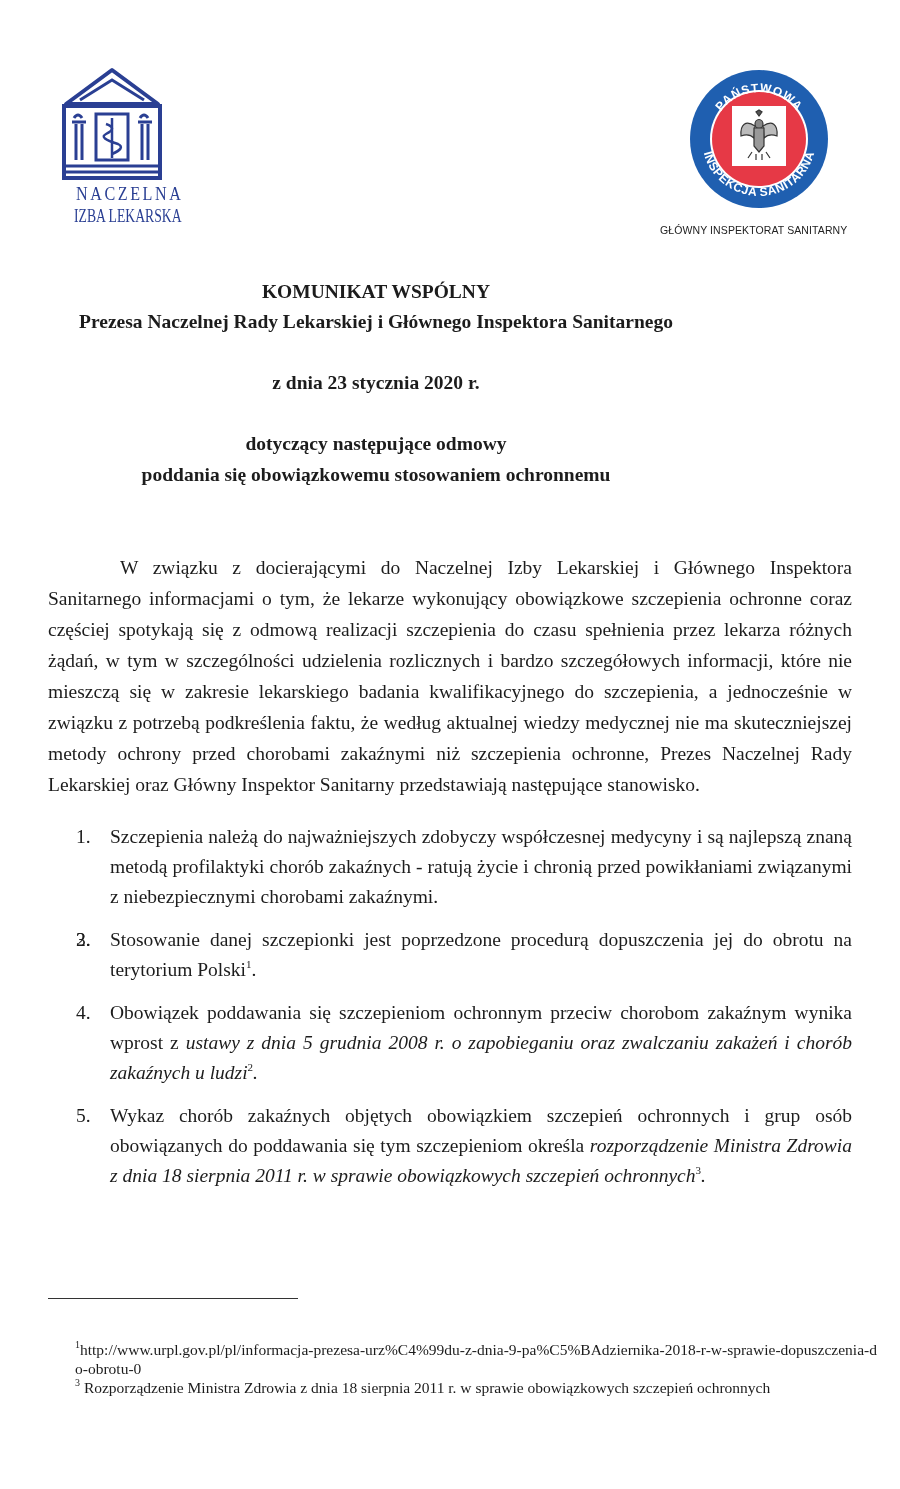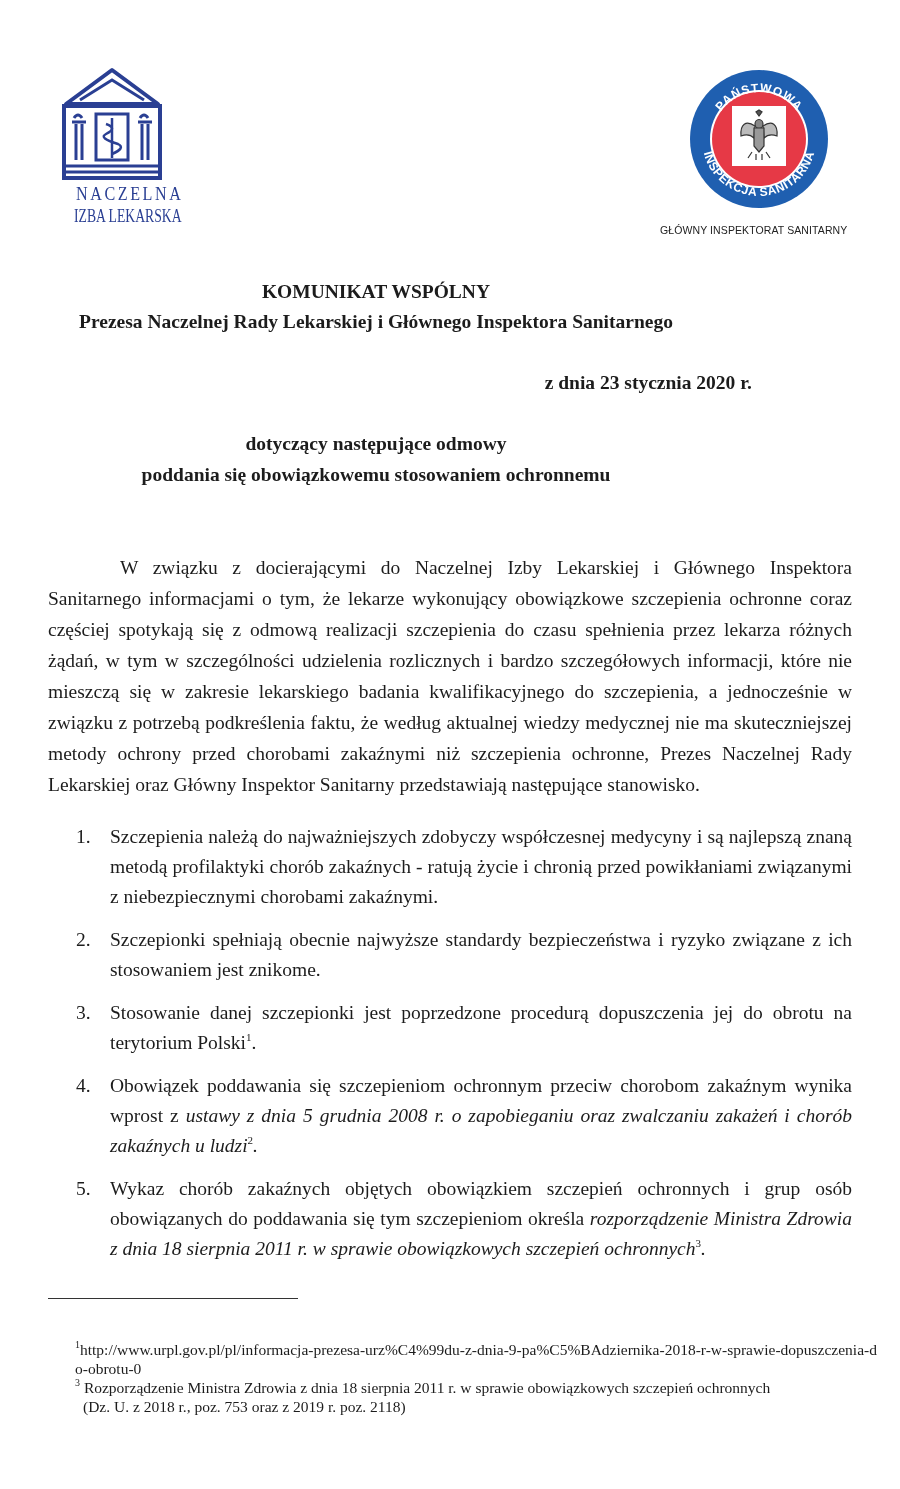--- a/index.html
+++ b/index.html
@@ -15,21 +15,21 @@
                font-size: 19px; color: #2a3f93; letter-spacing: 0px; transform: scaleX(0.72); transform-origin: left; }
 
   .logo-gis { position: absolute; left: 688px; top: 68px; width: 142px; height: 142px; }
   .gis-caption { position: absolute; left: 660px; top: 224px; font-family: "Liberation Sans", sans-serif;
                  font-weight: normal; font-size: 10.5px; color: #222; letter-spacing: 0.1px; }
 
   
   .h { position: absolute; left: 0; width: 752px; text-align: center; font-weight: bold; font-size: 19.5px; }
   .h1 { top: 281px; }
   .h2 { top: 311px; }
-  .h3 { top: 372px; text-align: right; }
+  .h3 { top: 372px; }
   .h4 { top: 433px; }
   .h5 { top: 464px; }
 
   
   .para { position: absolute; left: 48px; width: 804px; top: 552px; font-size: 19.5px; line-height: 31px;
           text-align: justify; text-indent: 72px; }
 
   
   .list { position: absolute; left: 76px; top: 822px; width: 776px; font-size: 19.5px; }
   .item { position: relative; padding-left: 34px; line-height: 30px; text-align: justify; margin-bottom: 13px; }
@@ -102,21 +102,20 @@
 
 <div class="para">W związku z docierającymi do Naczelnej Izby Lekarskiej i Głównego Inspektora Sanitarnego informacjami o tym, że lekarze wykonujący obowiązkowe szczepienia ochronne coraz częściej spotykają się z odmową realizacji szczepienia do czasu spełnienia przez lekarza różnych żądań, w tym w szczególności udzielenia rozlicznych i bardzo szczegółowych informacji, które nie mieszczą się w zakresie lekarskiego badania kwalifikacyjnego do szczepienia, a jednocześnie w związku z potrzebą podkreślenia faktu, że według aktualnej wiedzy medycznej nie ma skuteczniejszej metody ochrony przed chorobami zakaźnymi niż szczepienia ochronne, Prezes Naczelnej Rady Lekarskiej oraz Główny Inspektor Sanitarny przedstawiają następujące stanowisko.</div>
 
 <div class="list">
   <div class="item">
     <span class="num">1.</span>
     <span>Szczepienia należą do najważniejszych zdobyczy współczesnej medycyny i są najlepszą znaną metodą profilaktyki chorób zakaźnych - ratują życie i chronią przed powikłaniami związanymi z niebezpiecznymi chorobami zakaźnymi.</span>
   </div>
   <div class="item">
     <span class="num">2.</span>
-    <span>Szczepionki spełniają obecnie najwyższe standardy bezpieczeństwa i ryzyko związane z ich stosowaniem jest znikome.</span>
   </div>
   <div class="item">
     <span class="num">3.</span>
     <span>Stosowanie danej szczepionki jest poprzedzone procedurą dopuszczenia jej do obrotu na terytorium Polski</span><sup>1</sup><span>.</span>
   </div>
   <div class="item">
     <span class="num">4.</span>
     <span>Obowiązek poddawania się szczepieniom ochronnym przeciw chorobom zakaźnym wynika wprost z </span><i>ustawy z dnia 5 grudnia 2008 r. o zapobieganiu oraz zwalczaniu zakażeń i chorób zakaźnych u ludzi</i><sup>2</sup><i>.</i>
   </div>
   <div class="item">
@@ -125,15 +124,14 @@
   </div>
 </div>
 
 <div class="fn-rule"></div>
 <div class="footnotes">
   <div class="fn">
     <sup>1</sup><span style="word-break: break-all;">http://www.urpl.gov.pl/pl/informacja-prezesa-urz%C4%99du-z-dnia-9-pa%C5%BAdziernika-2018-r-w-sprawie-dopuszczenia-do-obrotu-0</span>
   </div>
   <div class="fn">
     <sup>3</sup><span> Rozporządzenie Ministra Zdrowia z dnia 18 sierpnia 2011 r. w sprawie obowiązkowych szczepień ochronnych</span>
-    <span class="cont">(Dz. U. z 2018 r., poz. 753 oraz z 2019 r. poz. 2118)</span>
   </div>
 </div>
 
 </body></html>

